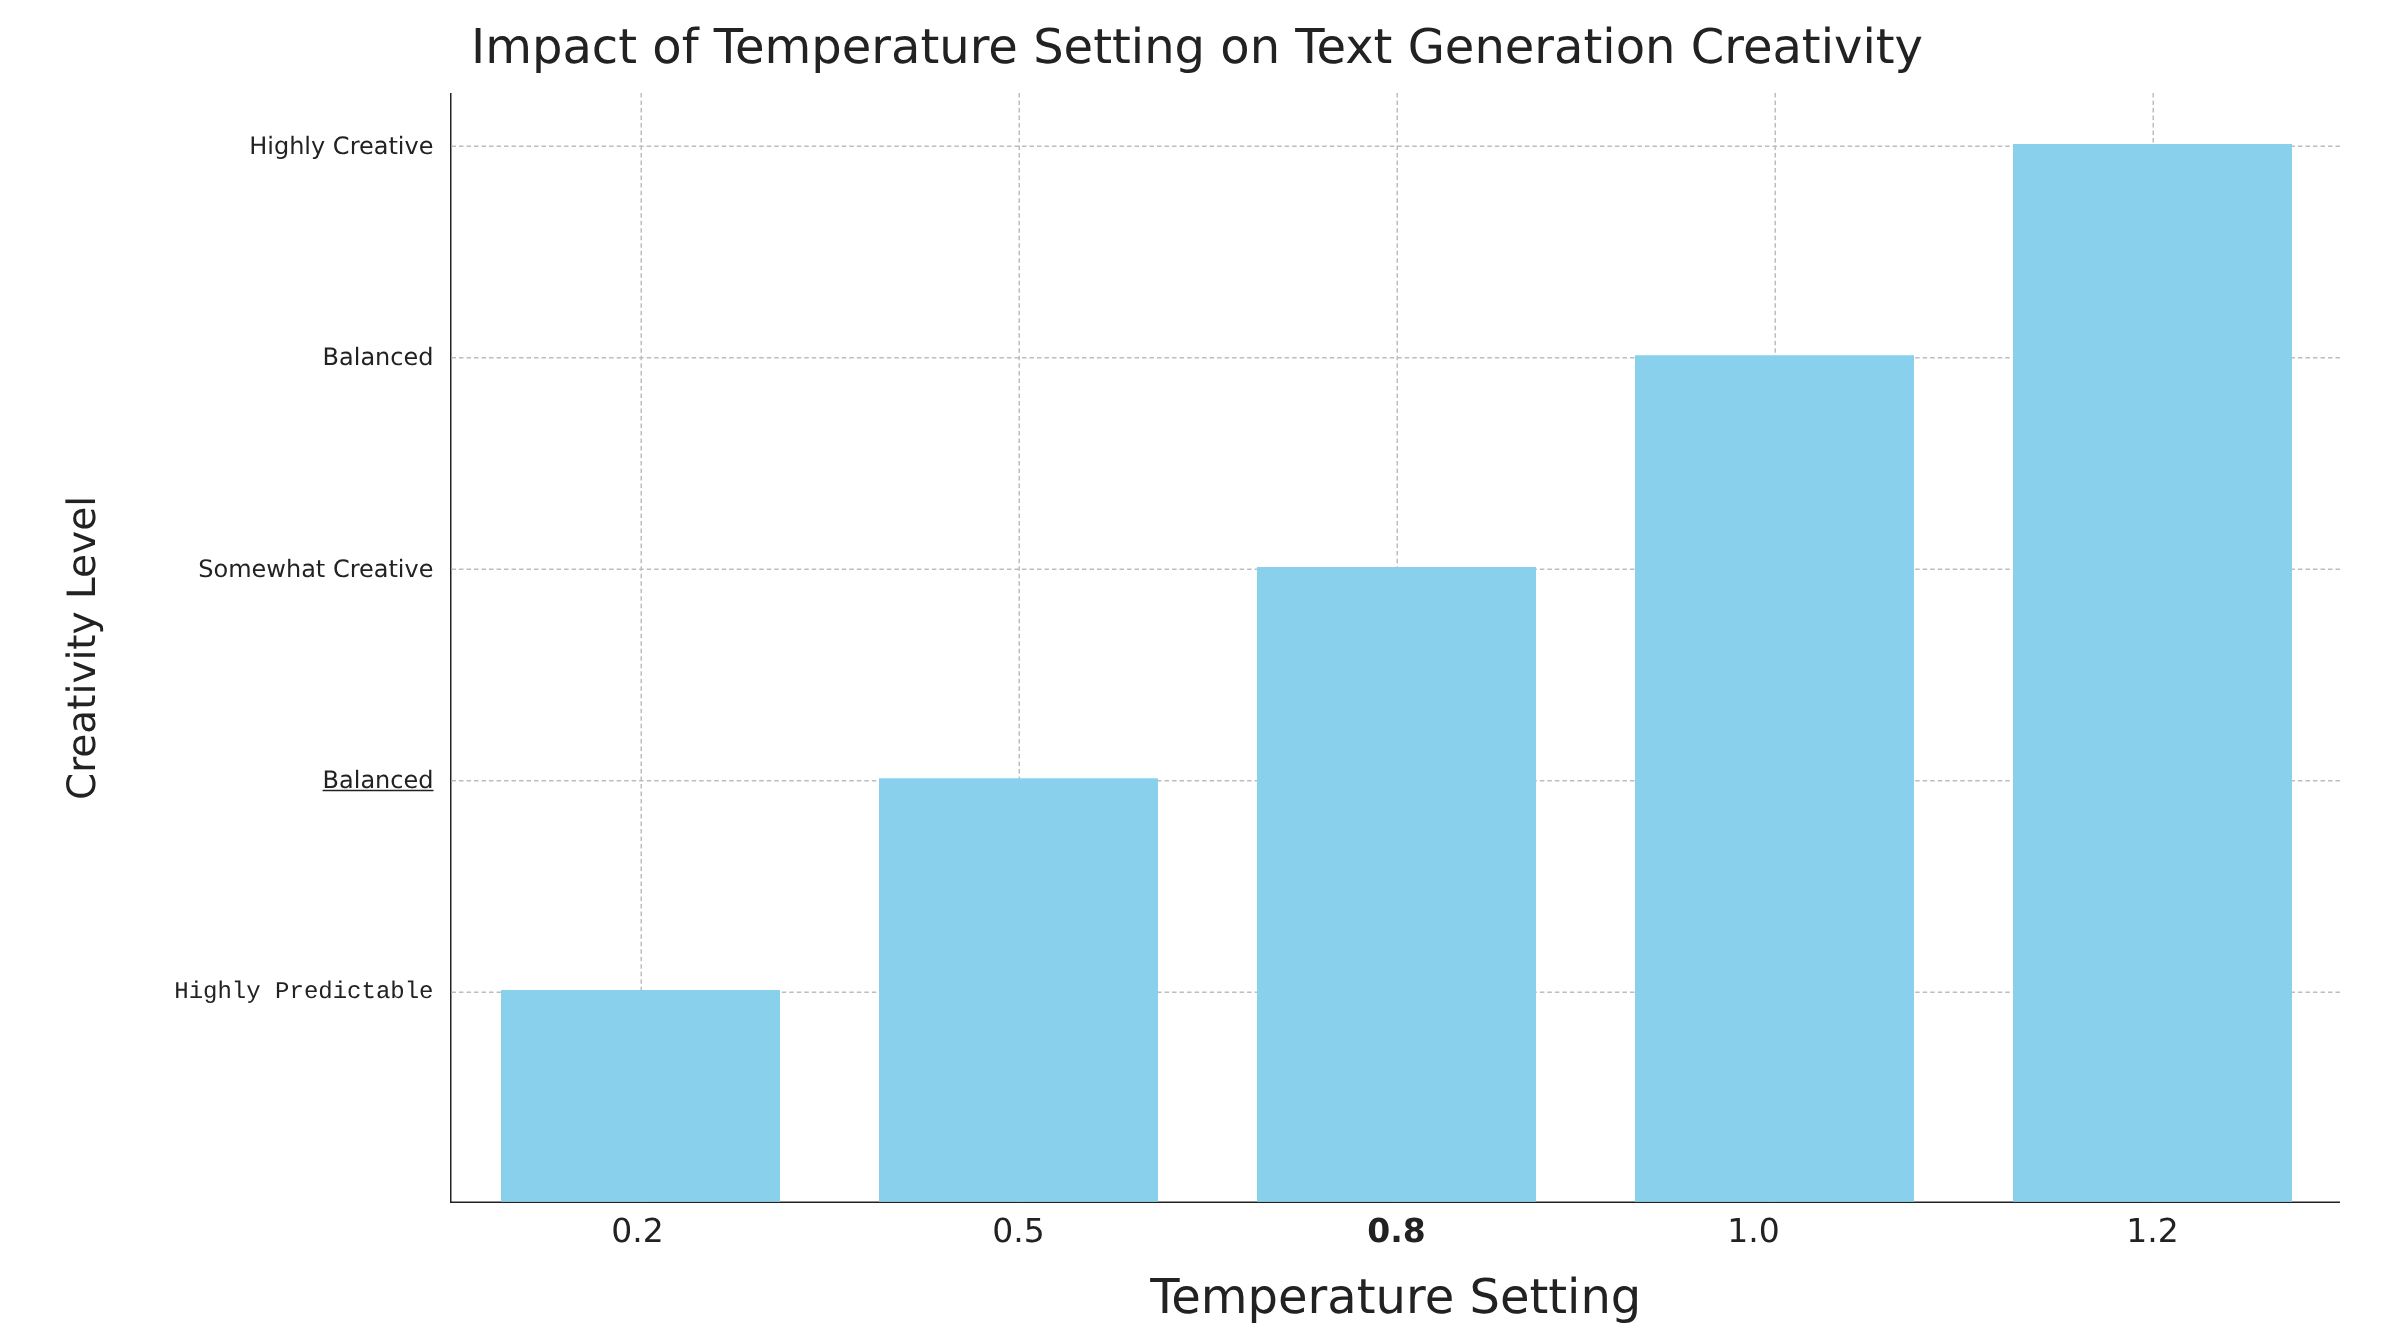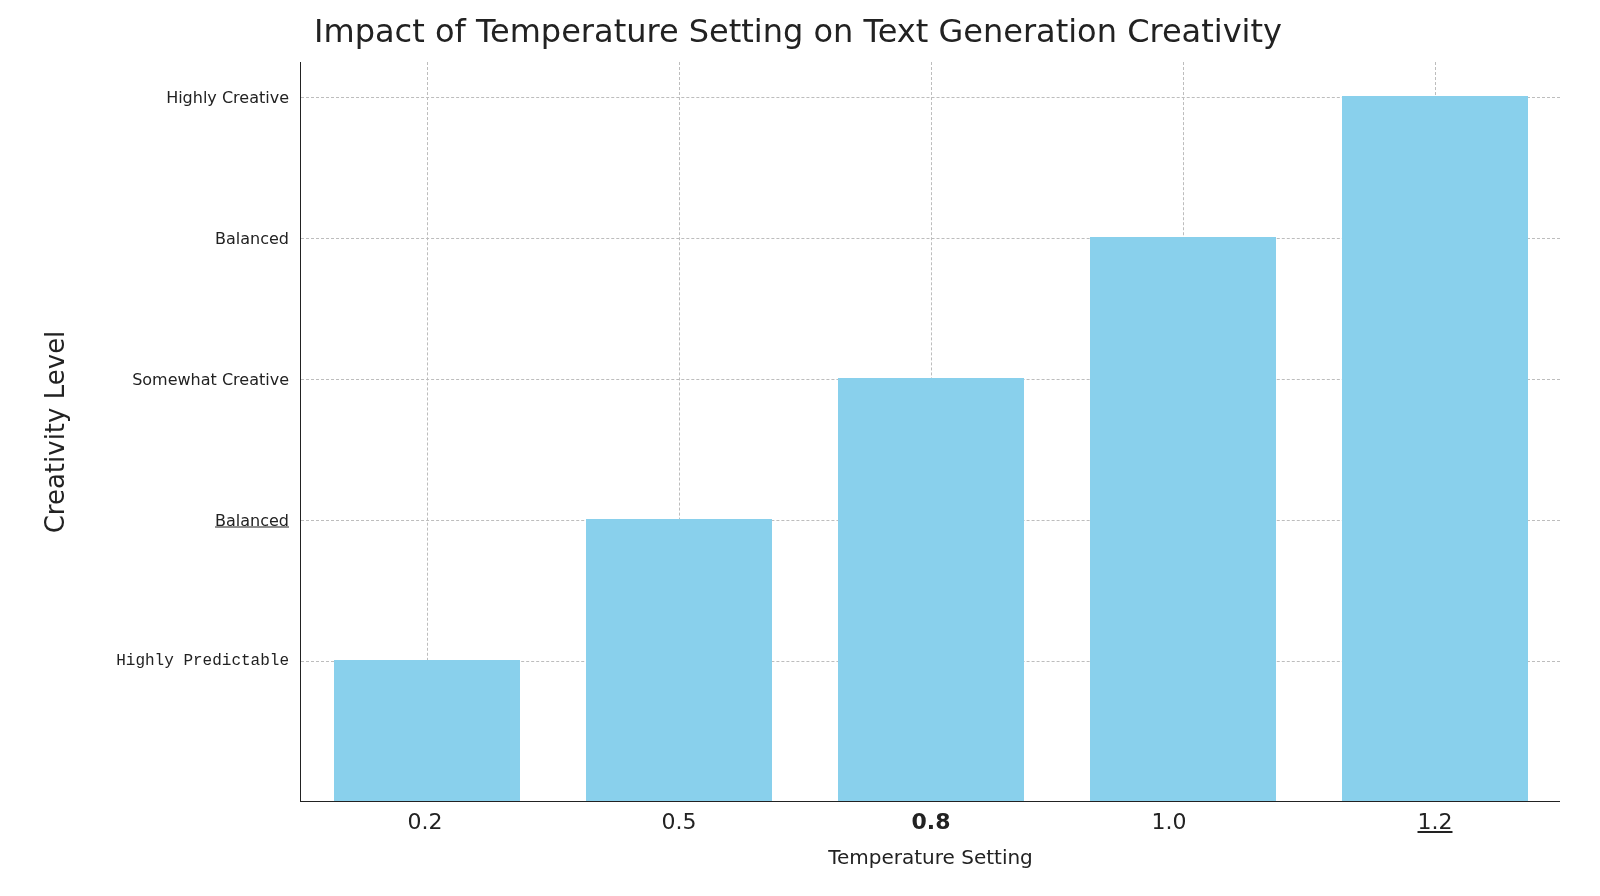--- a/index.html
+++ b/index.html
@@ -74,21 +74,21 @@
     white-space: nowrap;
     text-align: right;
   }
   .xlabel {
     position: absolute;
     left: 0;
     width: 100%;
     top: 100%;
     text-align: center;
     transform: translateY(44px);
-    font-size: 20px;
+    font-size: 32px;
   }
   .ylabel {
     position: absolute;
     left: 40px;
     top: 62px;
     height: 740px;
     width: 30px;
     display: flex;
     align-items: center;
     justify-content: center;
@@ -124,21 +124,21 @@
       <div class="ytick" style="top: 35.2381px;">Highly Creative</div>
       <div class="grid-v" style="left: 126px;"></div>
       <div class="xtick" style="left: 124px;">0.2</div>
       <div class="grid-v" style="left: 378px;"></div>
       <div class="xtick" style="left: 378px;">0.5</div>
       <div class="grid-v" style="left: 630px;"></div>
       <div class="xtick" style="left: 630px; font-weight: bold;">0.8</div>
       <div class="grid-v" style="left: 882px;"></div>
       <div class="xtick" style="left: 868px;">1.0</div>
       <div class="grid-v" style="left: 1134px;"></div>
-      <div class="xtick" style="left: 1134px; text-decoration: underline;">1.2</div>
+      <div class="xtick" style="left: 1134px;">1.2</div>
       <div class="bar" style="left: 32.76px; width: 186.48px; height: 140.952px; background: rgb(137, 208, 236);"></div>
       <div class="bar" style="left: 284.76px; width: 186.48px; height: 281.905px; background: rgb(137, 208, 236);"></div>
       <div class="bar" style="left: 536.76px; width: 186.48px; height: 422.857px; background: rgb(137, 208, 236);"></div>
       <div class="bar" style="left: 788.76px; width: 186.48px; height: 563.81px; background: rgb(137, 208, 236);"></div>
       <div class="bar" style="left: 1040.76px; width: 186.48px; height: 704.762px; background: rgb(137, 208, 236);"></div>
     </div>
 
 </div>
 
 </body></html>

